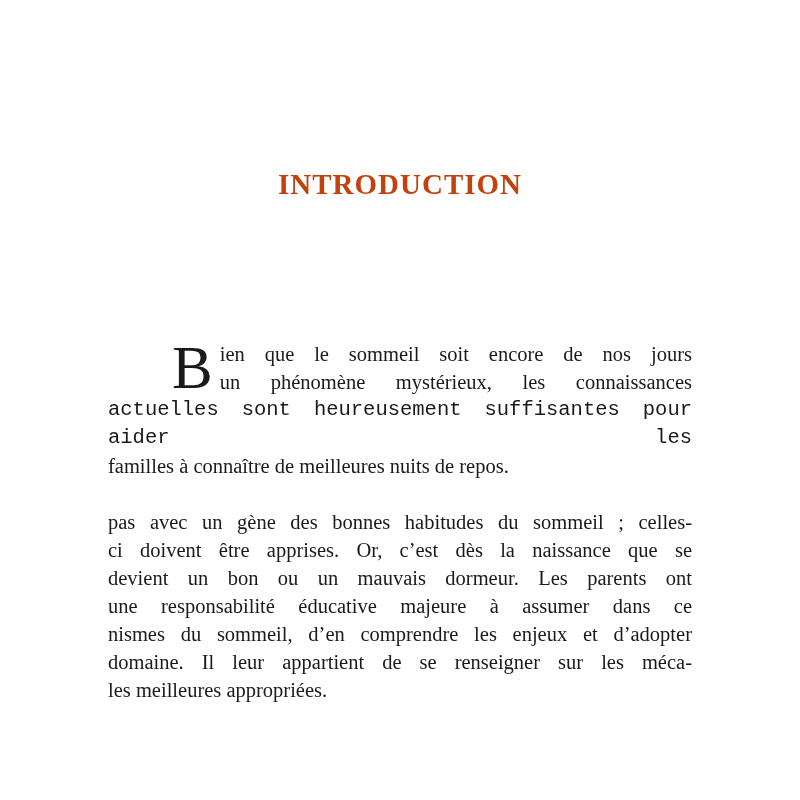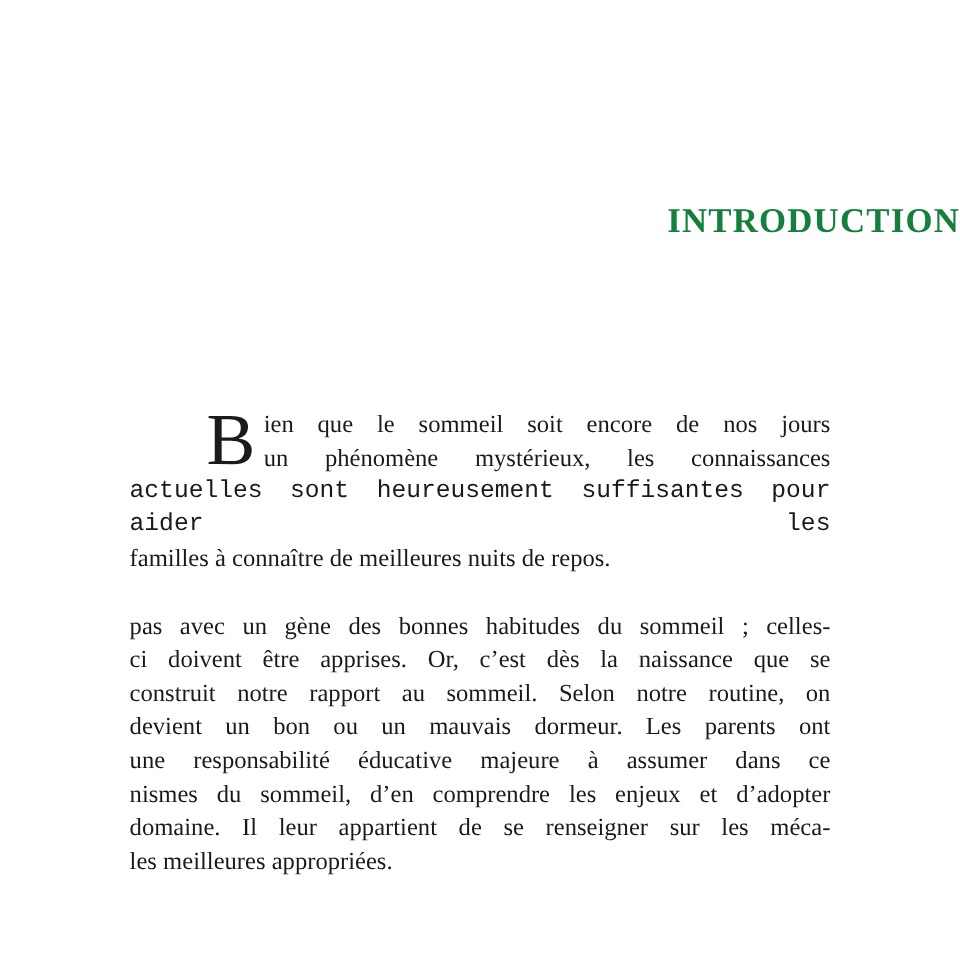--- a/index.html
+++ b/index.html
@@ -14,26 +14,26 @@
     position: relative;
     width: 800px;
     height: 800px;
     background: #ffffff;
     font-family: "Liberation Serif", serif;
     color: #1a1a1a;
   }
   .chapter-title {
     margin: 0;
     padding-top: 168px;
-    text-align: right;
+    text-align: center;
     font-family: "Liberation Serif", serif;
     font-size: 29px;
     font-weight: bold;
     letter-spacing: 1px;
-    color: #15803d;
+    color: #c2410c;
   }
   .body-block {
     position: absolute;
     left: 108px;
     top: 340px;
     width: 584px;
   }
   .para {
     margin: 0;
   }
@@ -79,21 +79,20 @@
       <span class="dropcap">B</span>
       <div class="line">ien que le sommeil soit encore de nos jours</div>
       <div class="line">un phénomène mystérieux, les connaissances</div>
       <div class="line para-clear">actuelles sont heureusement suffisantes pour aider les</div>
       <div class="line last-line">familles à connaître de meilleures nuits de repos.</div>
     </div>
 
     <div class="para">
       <div class="line">pas avec un gène des bonnes habitudes du sommeil ; celles-</div>
       <div class="line">ci doivent être apprises. Or, c’est dès la naissance que se</div>
-      <div class="line">construit notre rapport au sommeil. Selon notre routine, on</div>
       <div class="line">devient un bon ou un mauvais dormeur. Les parents ont</div>
       <div class="line">une responsabilité éducative majeure à assumer dans ce</div>
       <div class="line">nismes du sommeil, d’en comprendre les enjeux et d’adopter</div>
       <div class="line">domaine. Il leur appartient de se renseigner sur les méca-</div>
       <div class="line last-line">les meilleures appropriées.</div>
     </div>
 
   </div>
 </div>
 

